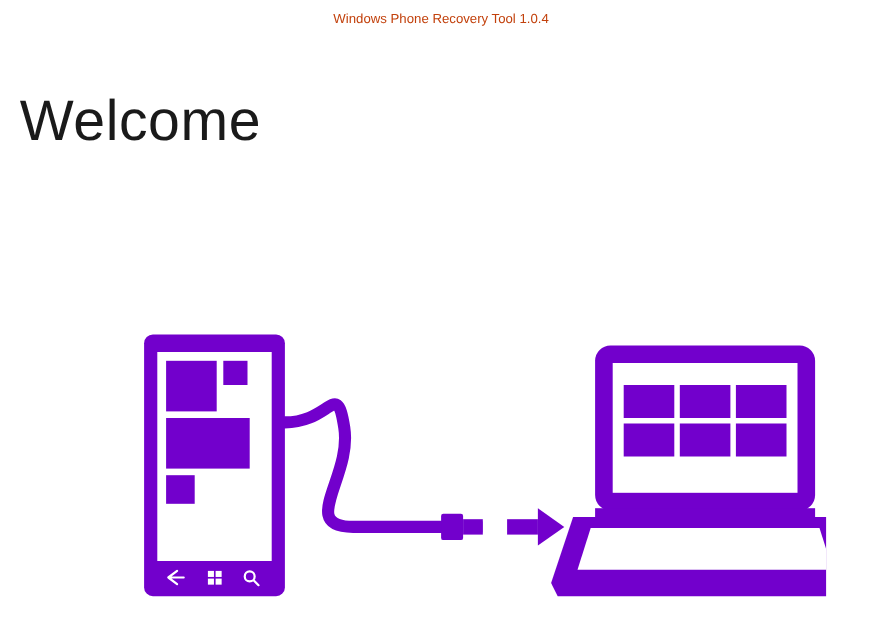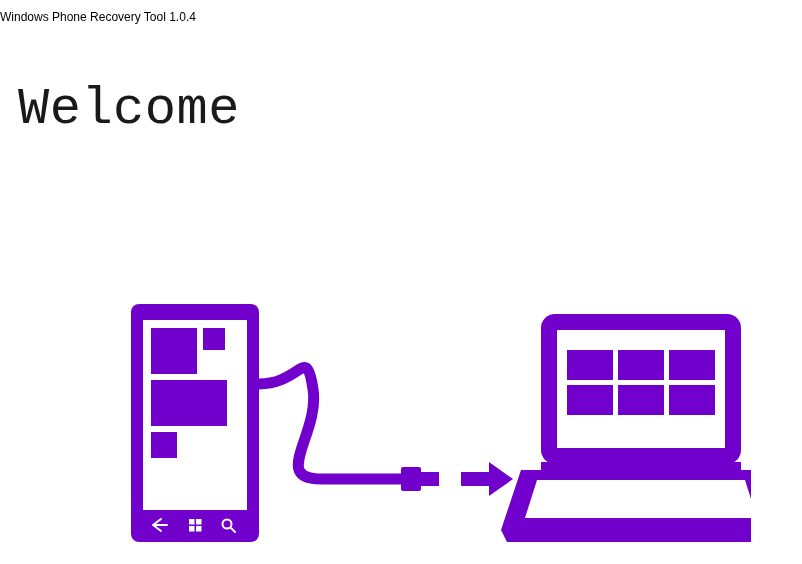--- a/index.html
+++ b/index.html
@@ -10,37 +10,37 @@
     body {
       width: 802px;
       height: 564px;
       background: #ffffff;
       font-family: "Segoe UI Light", "Segoe UI", -apple-system, Helvetica, Arial, sans-serif;
       overflow: hidden;
       position: relative;
     }
     .titlebar {
       width: 100%;
+      text-align: center;
       padding-top: 10px;
       font-size: 12px;
-      color: #000000;
+      color: #c2410c;
       font-family: "Segoe UI", Arial, sans-serif;
       font-weight: 400;
     }
     .content {
       padding-left: 18px;
       padding-top: 60px;
     }
     .welcome {
       font-size: 52px;
       font-weight: 200;
       color: #1a1a1a;
       letter-spacing: 0.5px;
       line-height: 1;
-      font-family: Liberation Mono, monospace;
     }
     .subtitle {
       margin-top: 42px;
       font-size: 22px;
       font-weight: 300;
       color: #2a2a2a;
     }
     .illustration {
       position: absolute;
       left: 0;

